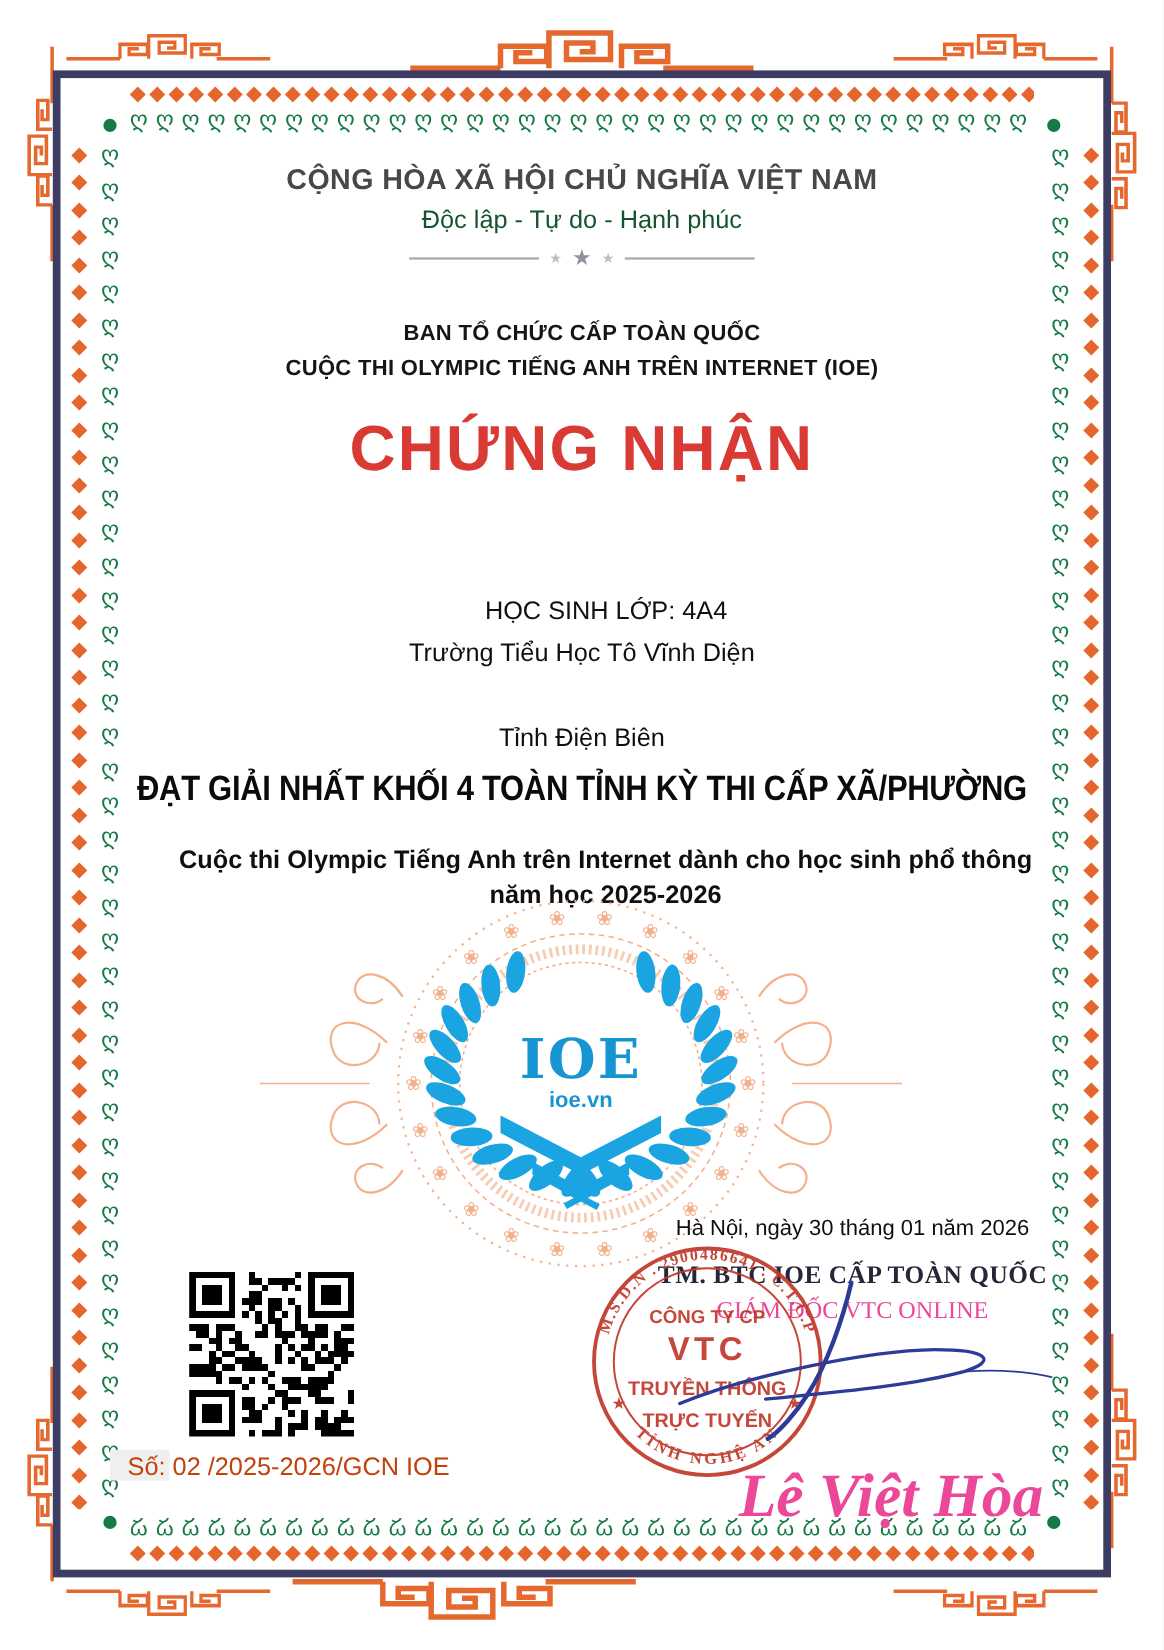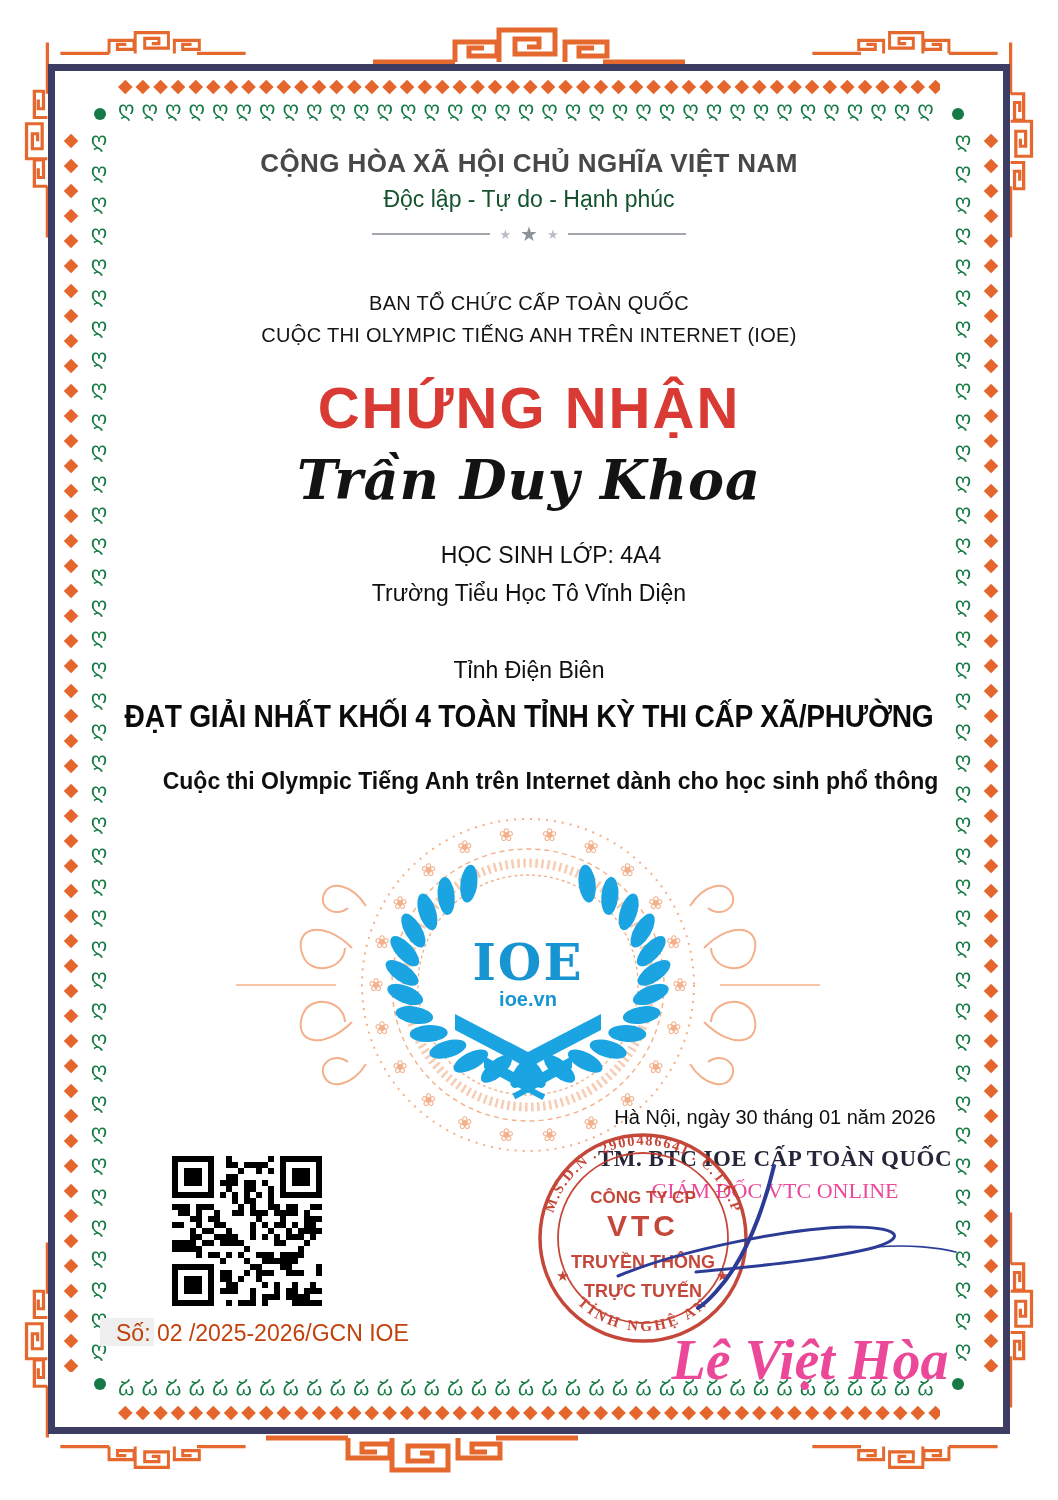--- a/index.html
+++ b/index.html
@@ -34,21 +34,21 @@
   
   .national{top:148px;font-size:26px;font-weight:700;color:#48484a;letter-spacing:.4px;}
   .motto{top:186px;font-size:23px;color:#14532d;}
   .divider{top:222px;display:flex;align-items:center;justify-content:center;gap:9px;}
   .dline{width:118px;height:2px;background:#a3a8af;}
   .star-sm{color:#b9bec6;font-size:13px;}
   .star-lg{color:#8e939b;font-size:20px;}
 
   .org1{top:292px;}
   .org2{top:324px;}
-  .org1,.org2{font-size:20px;font-weight:400;color:#151515;letter-spacing:.3px;}
+  .org1,.org2{font-size:20px;font-weight:700;color:#151515;letter-spacing:.3px;}
 
   .title{top:374px;font-size:58px;font-weight:800;color:#d93a34;letter-spacing:2px;}
   .name{top:448px;font-family:"DejaVu Serif",serif;font-style:italic;font-weight:700;
     font-size:54px;color:#131313;letter-spacing:1px;}
   .class-line{top:542px;font-size:23px;font-weight:500;padding-left:44px;}
   .school{top:580px;}
   .ward{top:619px;}
   .prov{top:657px;}
   .school,.ward,.prov{font-size:23px;color:#0f0f0f;}
 
@@ -151,27 +151,27 @@
     <span class="star-sm">★</span>
     <span class="star-lg">★</span>
     <span class="star-sm">★</span>
     <span class="dline"></span>
   </div>
 
   <div class="abs ctr org1">BAN TỔ CHỨC CẤP TOÀN QUỐC</div>
   <div class="abs ctr org2">CUỘC THI OLYMPIC TIẾNG ANH TRÊN INTERNET (IOE)</div>
 
   <div class="abs ctr title">CHỨNG NHẬN</div>
-  <div class="abs ctr name">Trần Duy Khoa</div>
   <div class="abs ctr class-line">HỌC SINH LỚP: 4A4</div>
   <div class="abs ctr school">Trường Tiểu Học Tô Vĩnh Diện</div>
   <div class="abs ctr prov">Tỉnh Điện Biên</div>
 
   <div class="abs ctr award">ĐẠT GIẢI NHẤT KHỐI 4 TOÀN TỈNH KỲ THI CẤP XÃ/PHƯỜNG</div>
   <div class="abs ctr contest1">Cuộc thi Olympic Tiếng Anh trên Internet dành cho học sinh phổ thông</div>
+  <div class="abs ctr contest2">năm học 2025-2026</div>
 
   <svg class="mandala-svg" width="700" height="380" viewBox="178 800 700 380">
     <g stroke="#f3b08a" fill="none">
       <circle cx="528" cy="985" r="166" stroke-width="2" stroke-dasharray="2 6"></circle>
       <circle cx="528" cy="985" r="136" stroke-width="1.4" stroke-dasharray="5 4"></circle>
       <circle cx="528" cy="985" r="122" stroke-width="9" stroke-dasharray="2.5 3.5" opacity=".65"></circle>
       <circle cx="528" cy="985" r="110" stroke-width="1.4" stroke-dasharray="3 3"></circle>
       <g id="arm-left" stroke-width="2">
         <path d="M236 985 H336" stroke-width="1.4"></path>
         <path d="M352 948 C322 918 292 928 303 956 C311 976 344 970 345 948"></path>

